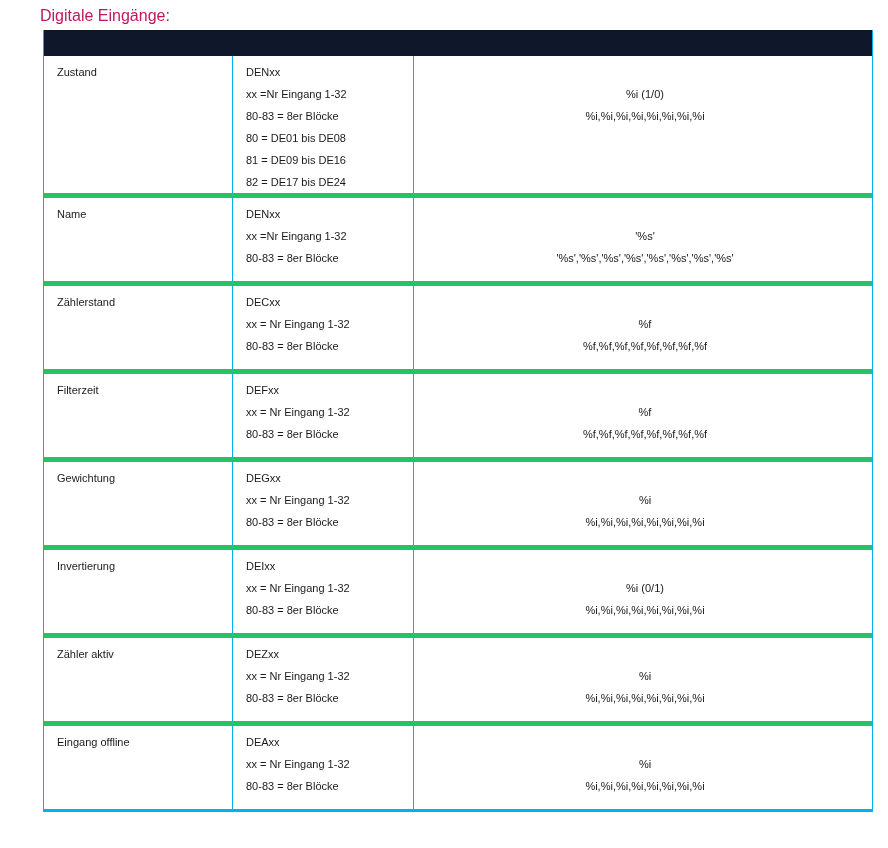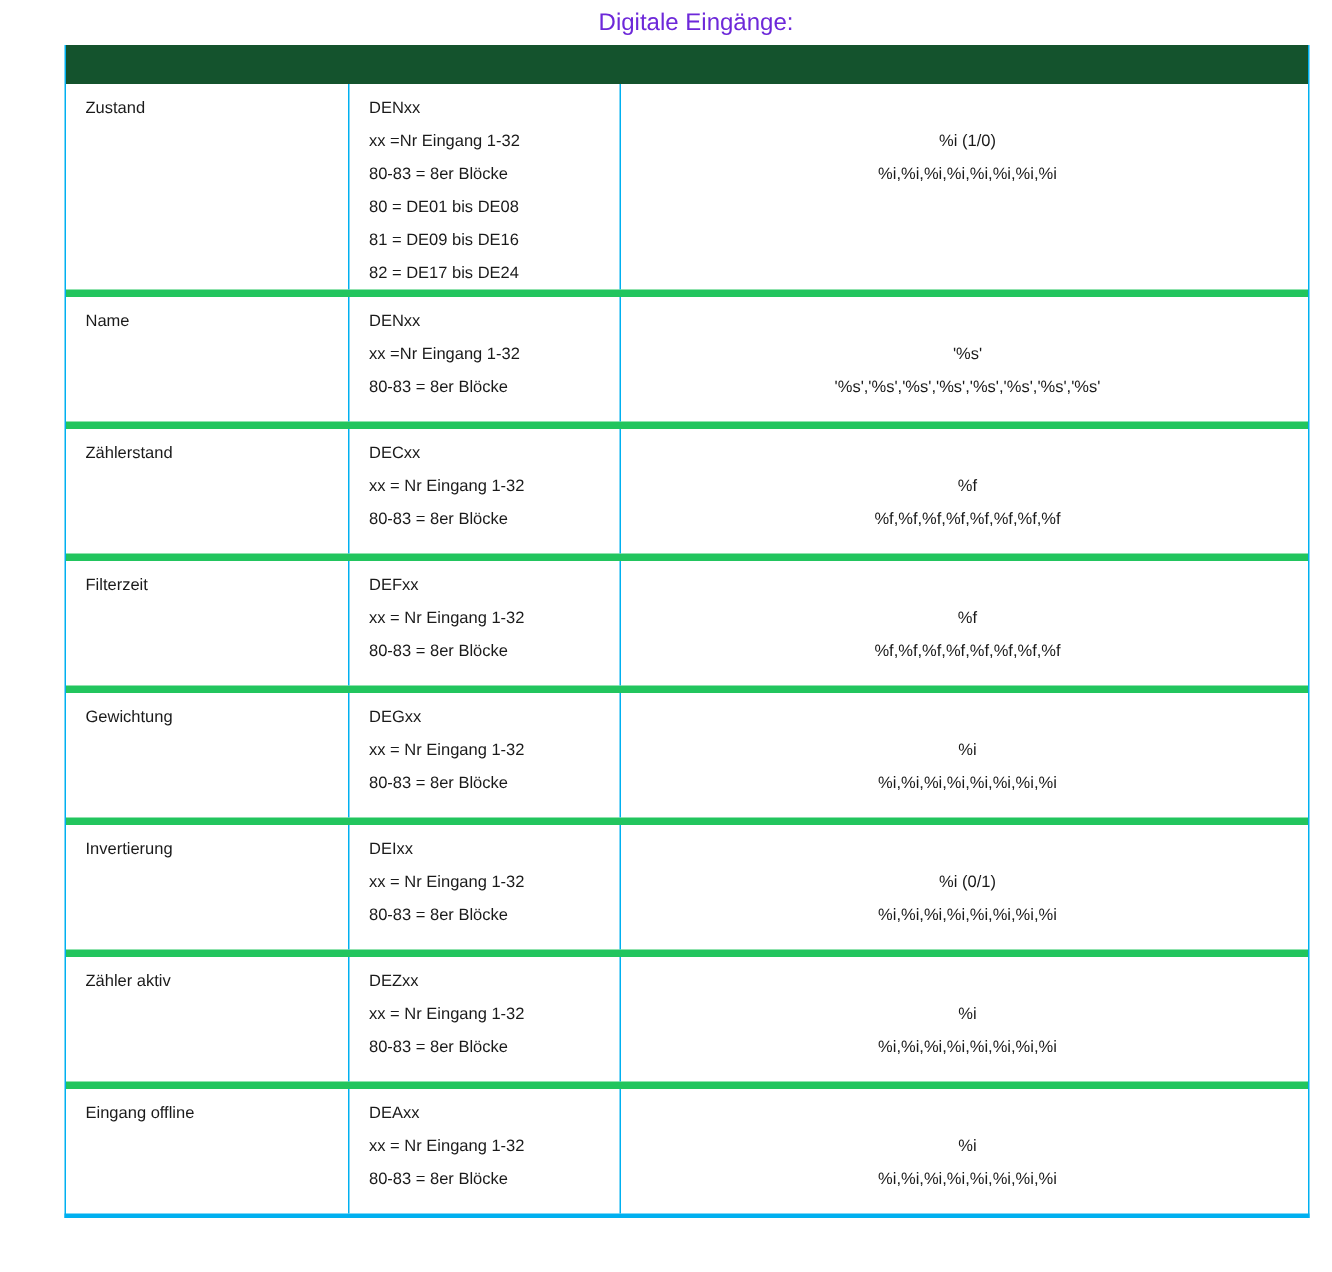--- a/index.html
+++ b/index.html
@@ -8,34 +8,33 @@
     height: 848px;
     background: #ffffff;
     font-family: "Liberation Sans", sans-serif;
     color: #1a1a1a;
     overflow: hidden;
   }
   .page-title {
     margin: 6px 0 4px 40px;
     font-size: 16px;
     line-height: 20px;
-    color: #6d28d9;
-    text-align: center;
+    color: #be185d;
   }
   .dtable {
     margin-left: 43px;
     width: 830px;
     border-left: 1px solid #00B0F0;
     border-right: 1px solid #00B0F0;
     border-bottom: 3px solid #00B0F0;
   }
   .thead {
     display: grid;
     grid-template-columns: 189px 181px 1fr;
-    background: #14532d;
+    background: #0f172a;
     height: 26px;
     align-items: center;
     color: #ffffff;
     font-weight: bold;
     font-size: 13.5px;
   }
   .hcell.c1 { padding-left: 13px; }
   .hcell.c2 { padding-left: 12px; }
   .hcell.c3 { padding-left: 10px; margin-top: 48px; }
   .trow {

